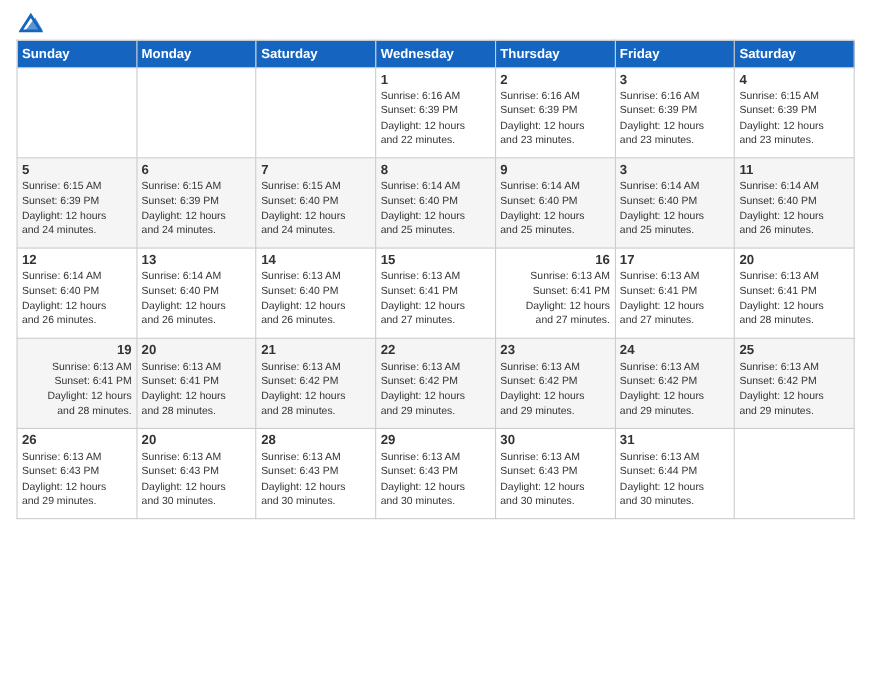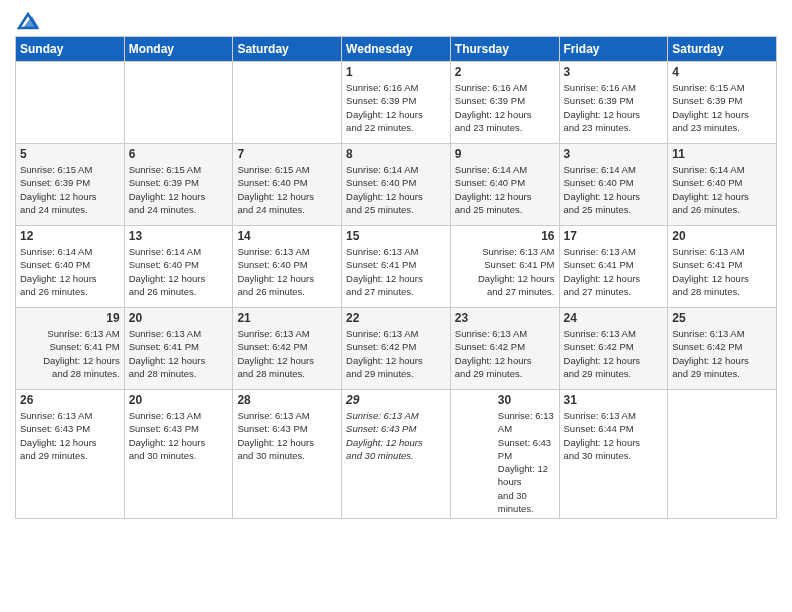--- a/index.html
+++ b/index.html
@@ -333,28 +333,28 @@
 Daylight: 12 hours
 and 30 minutes.</div>
           </td>
           <td style="background: rgb(255, 255, 255);">
             <span class="day-number">28</span>
             <div class="day-info" style="white-space: pre-line;">Sunrise: 6:13 AM
 Sunset: 6:43 PM
 Daylight: 12 hours
 and 30 minutes.</div>
           </td>
-          <td style="background: rgb(255, 255, 255); font-style: italic;">
+          <td style="background: rgb(255, 255, 255);">
             <span class="day-number">29</span>
             <div class="day-info" style="white-space: pre-line;">Sunrise: 6:13 AM
 Sunset: 6:43 PM
 Daylight: 12 hours
 and 30 minutes.</div>
           </td>
-          <td style="background: rgb(255, 255, 255); padding-left: 47px;">
+          <td style="background: rgb(255, 255, 255);">
             <span class="day-number">30</span>
             <div class="day-info" style="white-space: pre-line;">Sunrise: 6:13 AM
 Sunset: 6:43 PM
 Daylight: 12 hours
 and 30 minutes.</div>
           </td>
           <td style="background: rgb(255, 255, 255);">
             <span class="day-number">31</span>
             <div class="day-info" style="white-space: pre-line;">Sunrise: 6:13 AM
 Sunset: 6:44 PM

